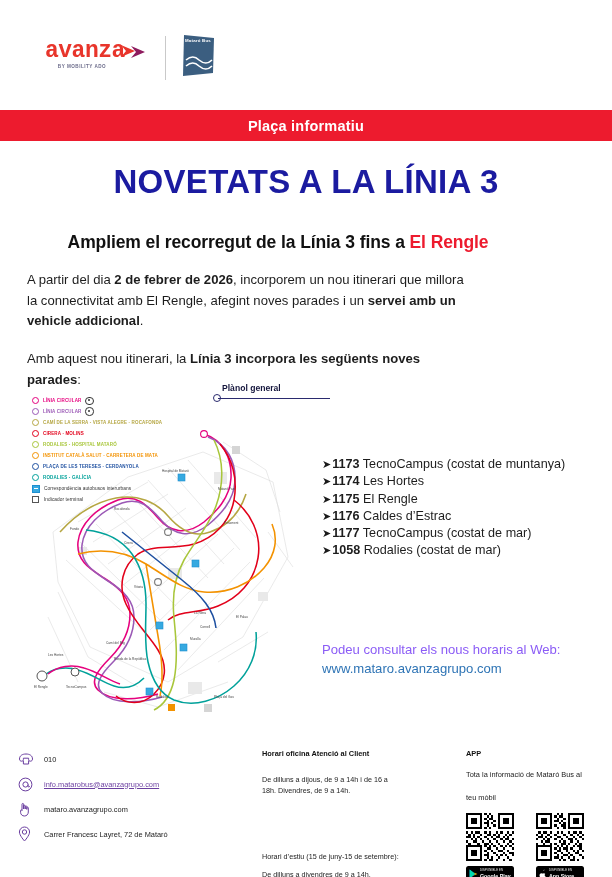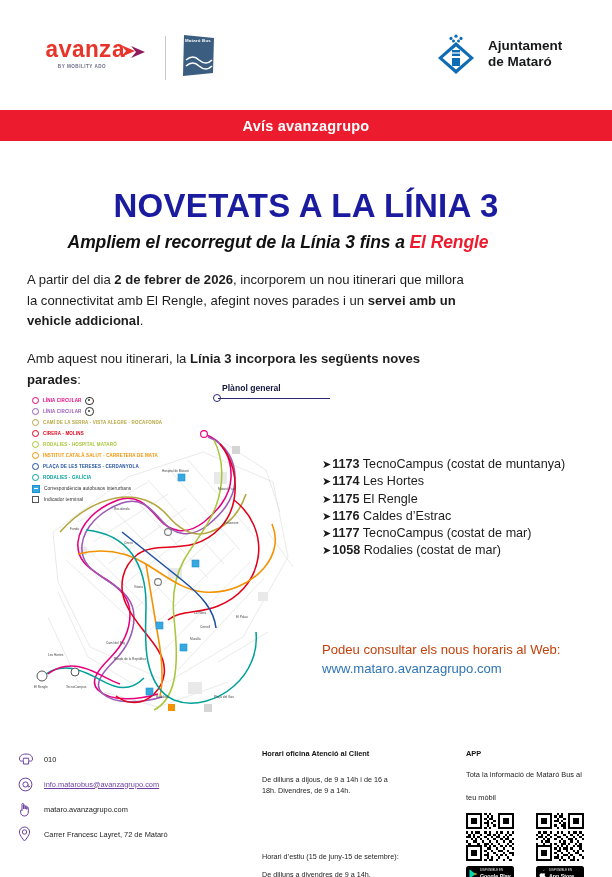--- a/index.html
+++ b/index.html
@@ -43,25 +43,25 @@
   .banner{
     position:absolute;left:0;top:110px;width:612px;height:31px;
     background:#ED1B2E;color:#fff;
     display:flex;align-items:center;justify-content:center;
     font-size:14.5px;font-weight:bold;letter-spacing:.2px;
   }
 
   
   .h1{
     position:absolute;left:0;top:163px;width:612px;text-align:center;
-    font-size:33px;font-weight:bold;color:#1B1BA0;letter-spacing:.3px;margin-top:24px;
+    font-size:33px;font-weight:bold;color:#1B1BA0;letter-spacing:.3px;
   }
   .h2{
     position:absolute;left:0;top:232px;width:556px;text-align:center;
-    font-size:17.5px;font-weight:bold;color:#111;letter-spacing:-.1px;font-style:italic;
+    font-size:17.5px;font-weight:bold;color:#111;letter-spacing:-.1px;
   }
   .h2 .red{color:#ED1B2E;}
 
   
   .para{
     position:absolute;left:27px;width:444px;
     font-size:13.1px;line-height:20.5px;color:#1d1d1d;
   }
   .para b{font-weight:bold;}
   #p1{top:270px;}
@@ -105,21 +105,21 @@
     border-radius:50%;background:#333;
   }
   .mapsvg{position:absolute;left:0;top:0;width:296px;height:348px;}
 
   
   .stops{position:absolute;left:322px;top:456px;width:270px;}
   .stop{font-size:12.6px;line-height:17.3px;color:#1d1d1d;white-space:nowrap;}
   .stop .arrow{color:#1a1a1a;font-size:11px;margin-right:1px;}
   .stop b{font-weight:bold;}
 
-  .weblbl{position:absolute;left:322px;top:642px;font-size:13.1px;color:#c2410c;}
+  .weblbl{position:absolute;left:322px;top:642px;font-size:13.1px;color:#8b5cf6;}
   .weburl{position:absolute;left:322px;top:661px;font-size:13.1px;color:#2E74B5;}
 
   
   .footer{position:absolute;left:0;top:737px;width:517px;height:140px;background:#fff;}
   .fcol1{position:absolute;left:18px;top:10px;width:240px;}
   .frow{display:flex;align-items:center;height:24px;margin-bottom:1px;}
   .ficon{width:26px;flex:none;display:flex;align-items:center;justify-content:flex-start;color:#6B3FA0;}
   .ftxt{font-size:7.4px;color:#222;font-family:"Liberation Sans",sans-serif;}
   .ftxt.link{color:#6B3FA0;text-decoration:underline;}
 
@@ -162,46 +162,24 @@
 
     <div class="mbus">
       <svg viewBox="0 0 38 46" width="38" height="46">
         <path d="M4 2 L34 5 L33 40 L3 43 Z" fill="#3B5E80"></path>
         <path d="M6 27 q7 -6 13 0 q7 6 13 0" stroke="#fff" stroke-width="1.6" fill="none"></path>
         <path d="M6 33 q7 -6 13 0 q7 6 13 0" stroke="#fff" stroke-width="1.6" fill="none"></path>
       </svg>
       <div class="mbus-text">Mataró Bus</div>
     </div>
 
-    <div class="ajunt">
-      <svg width="52" height="46" viewBox="0 0 52 46">
-        <g fill="#0E6CB4">
-          <circle cx="26" cy="3.2" r="1.6"></circle>
-            <circle cx="21" cy="5.4" r="1.6"></circle>
-            <circle cx="31" cy="5.4" r="1.6"></circle>
-          <circle cx="23.5" cy="8" r="1.5"></circle>
-            <circle cx="28.5" cy="8" r="1.5"></circle>
-          <path d="M26 9 L44 25 L26 41 L8 25 Z"></path>
-        </g>
-        <path d="M26 13.5 L39.5 25 L26 36.5 L12.5 25 Z" fill="#fff"></path>
-        <g fill="#0E6CB4">
-          <rect x="22" y="17" width="8" height="2.4"></rect>
-          <rect x="22" y="20.6" width="8" height="2.4"></rect>
-          <path d="M22 25 h8 v8 h-8 z"></path>
-        </g>
-      </svg>
-      <div class="ajunt-text">
-        <div>Ajuntament</div>
-        <div>de Mataró</div>
-      </div>
-    </div>
   </div>
 
   <div class="banner">
-    <span>Avís avanzagrupo</span>
+    <span>Plaça informatiu</span>
   </div>
 
   <div class="h1">NOVETATS A LA LÍNIA 3</div>
   <div class="h2">
     <span>Ampliem el recorregut de la Línia 3 fins a </span><span class="red">El Rengle</span>
   </div>
 
   <div class="para" id="p1">
     <span>A partir del dia </span><b>2 de febrer de 2026</b><span>, incorporem un nou itinerari que millora la connectivitat amb El Rengle, afegint noves parades i un </span><b>servei amb un vehicle addicional</b><span>.</span>
   </div>

